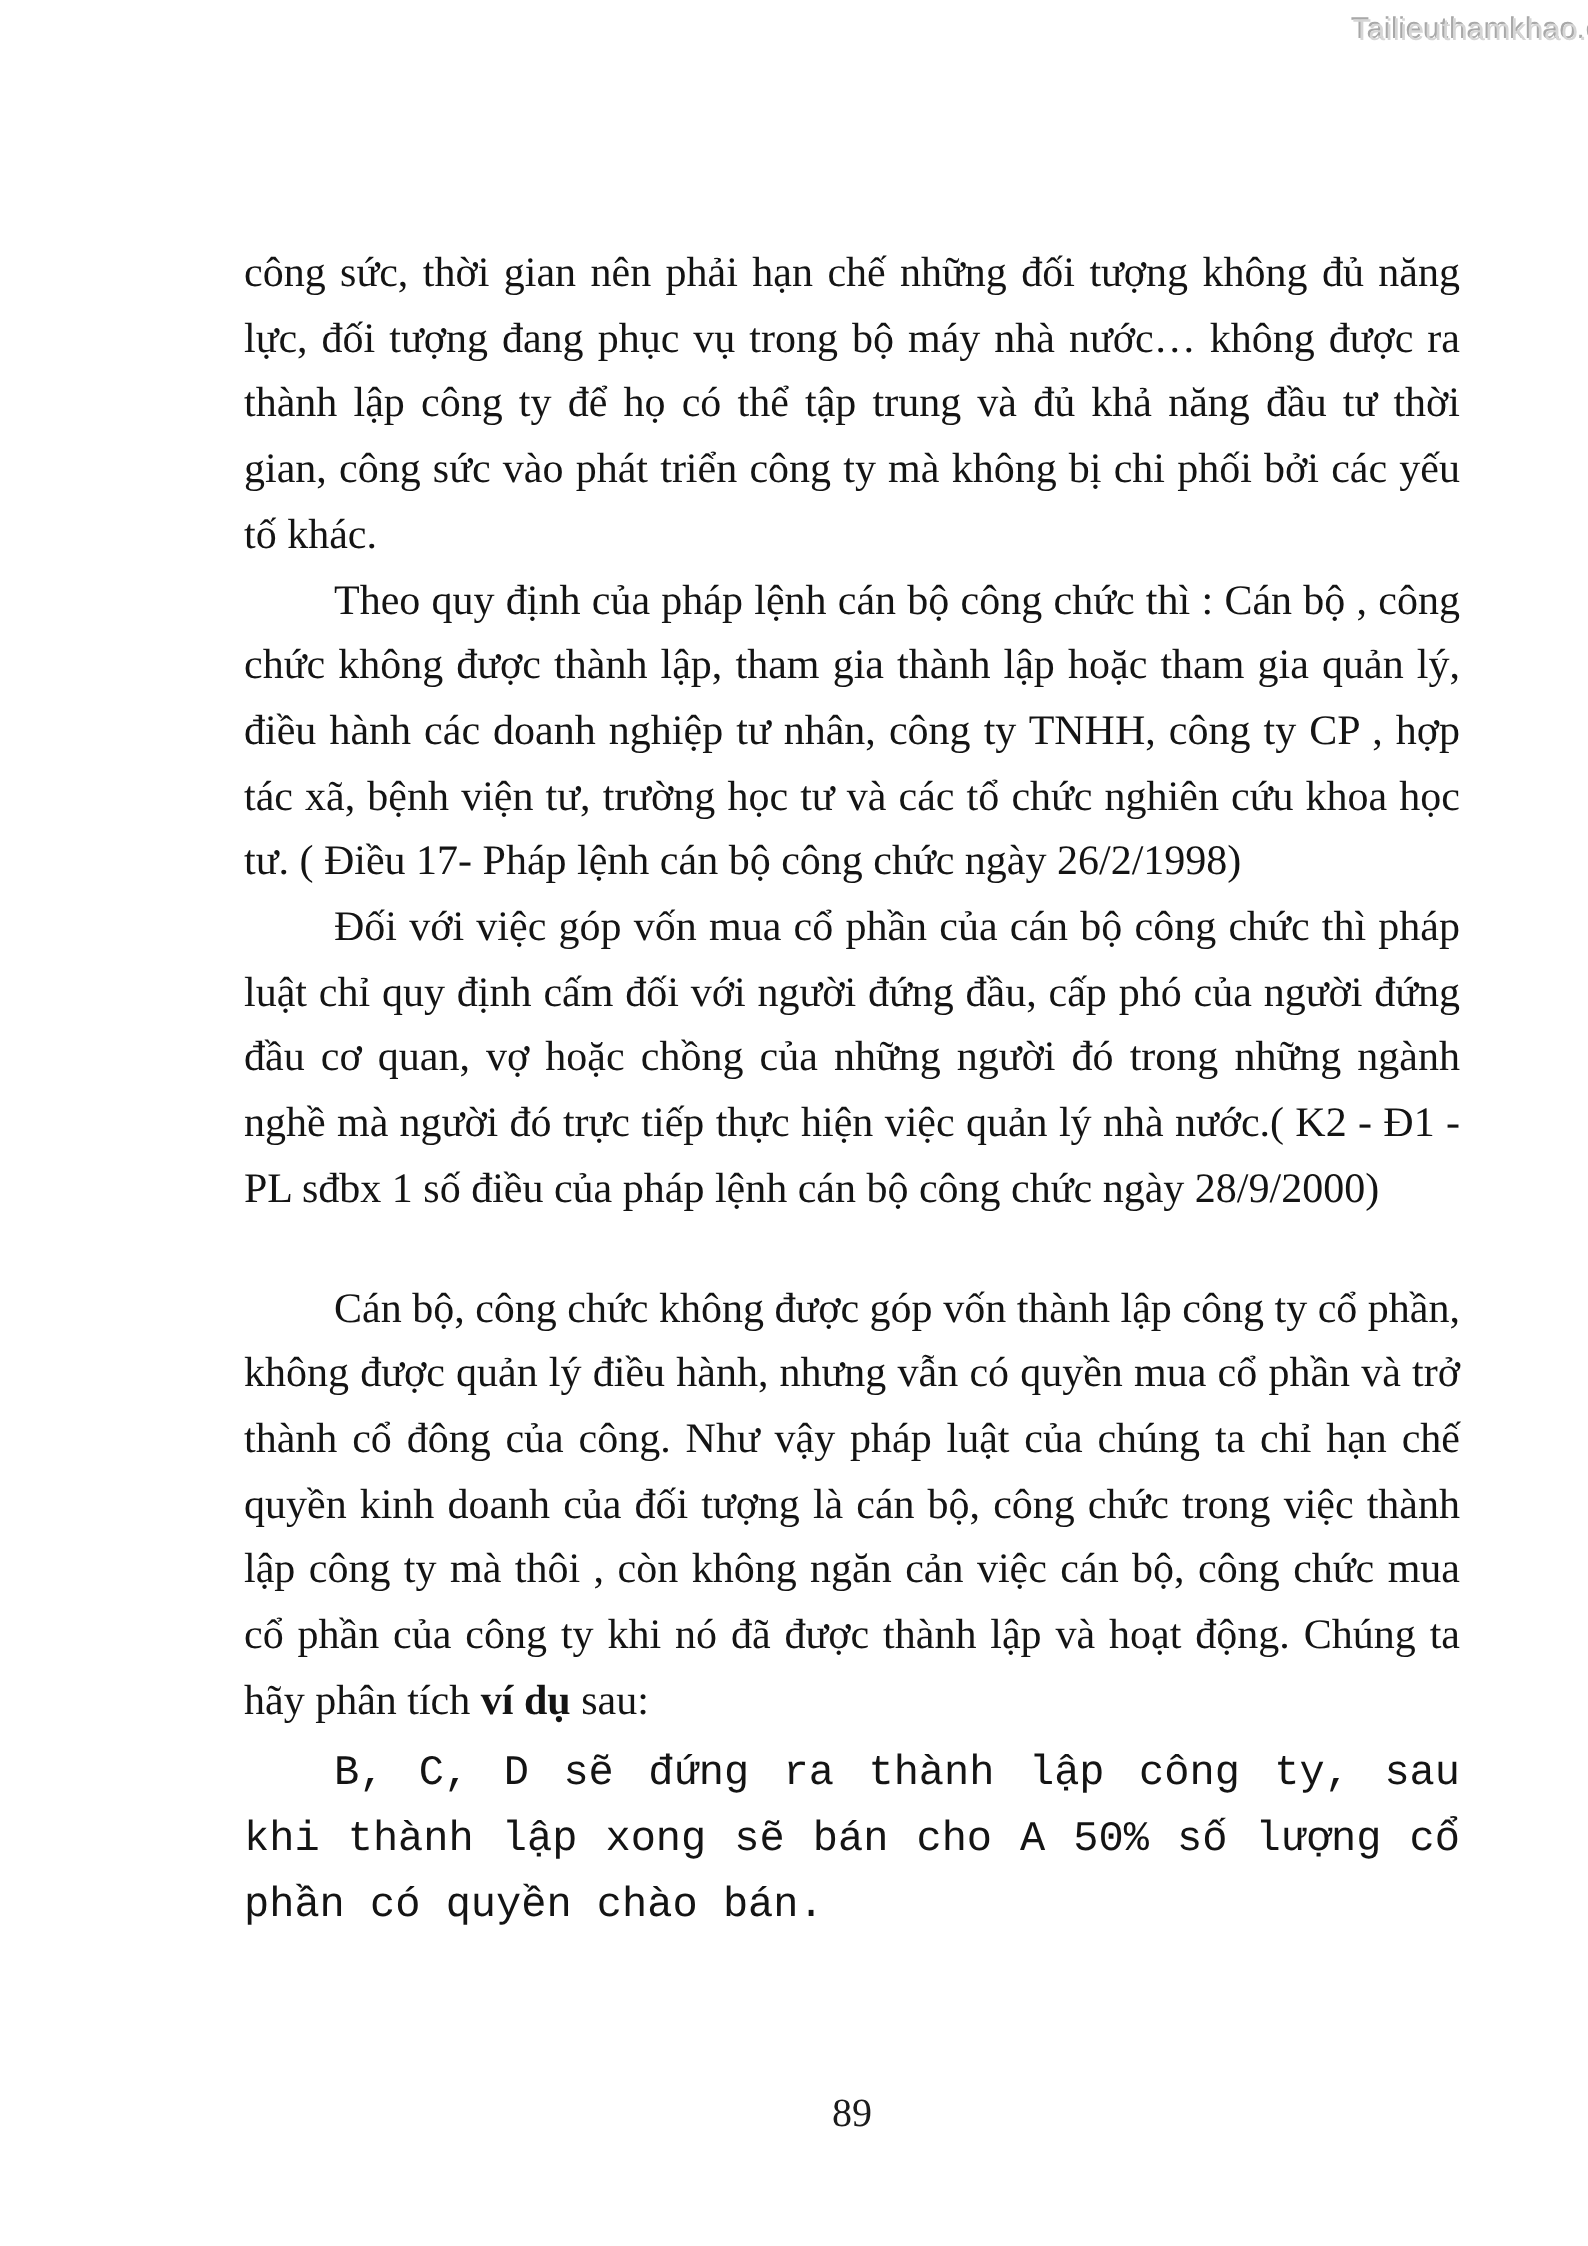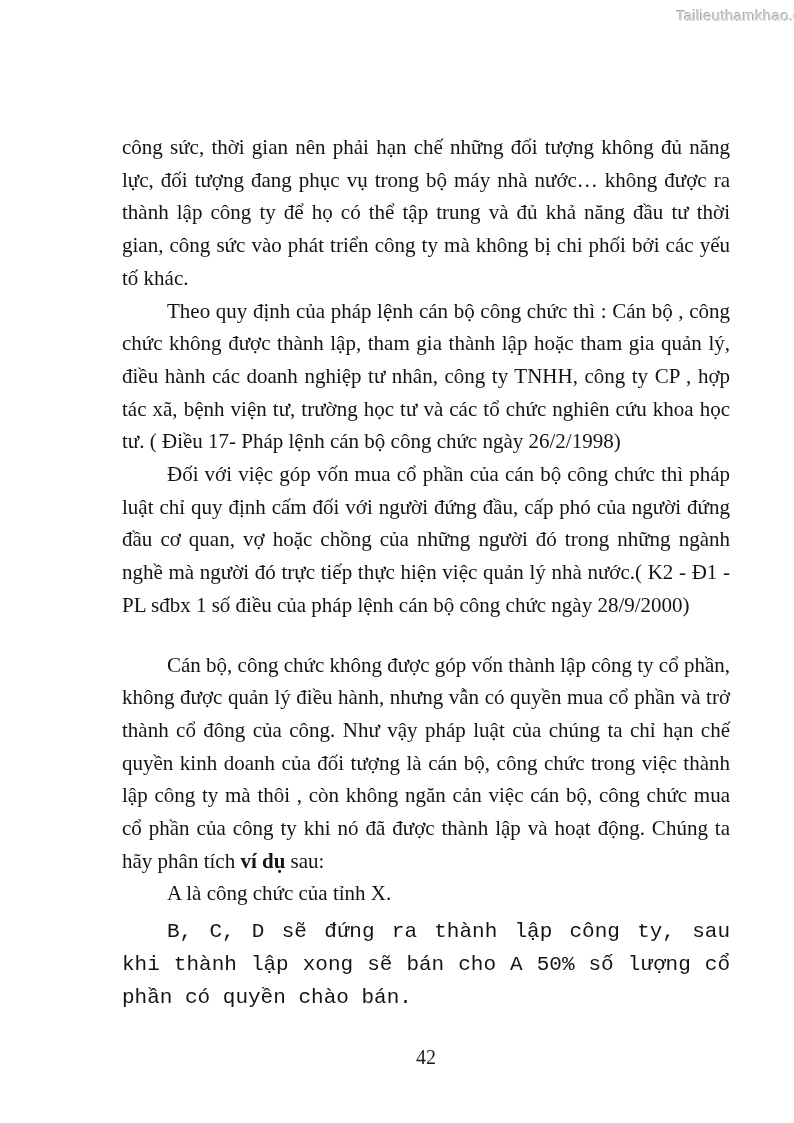--- a/index.html
+++ b/index.html
@@ -22,21 +22,21 @@
     right: 11px;
     font-family: "Liberation Sans", sans-serif;
     font-size: 15px;
     letter-spacing: 0.3px;
     color: #d6d6d6;
     text-shadow: -1px -1px 0 #a8a8a8, 1px 1px 0 #ffffff;
   }
   .body-text {
     position: absolute;
     left: 122px;
-    top: 131px;
+    top: 120px;
     width: 608px;
     font-size: 21px;
     line-height: 32.7px;
     color: #141414;
     text-align: justify;
   }
   .body-text p {
     margin: 0;
     padding: 0;
   }
@@ -57,18 +57,17 @@
 <body>
 
 <div class="page">
   <div class="watermark">Tailieuthamkhao.com</div>
 
   <div class="body-text" id="paragraphs">
       <p><span>công sức, thời gian nên phải hạn chế những đối tượng không đủ năng lực, đối tượng đang phục vụ trong bộ máy nhà nước… không được ra thành lập công ty để họ có thể tập trung và đủ khả năng đầu tư thời gian, công sức vào  phát triển công ty mà không bị chi phối bởi các yếu tố khác.</span></p>
       <p class="indent"><span>Theo quy định của pháp lệnh cán bộ công chức thì : Cán bộ , công chức không được thành lập, tham gia thành lập hoặc tham gia quản lý, điều hành các doanh nghiệp tư nhân, công ty TNHH, công ty CP , hợp tác xã, bệnh viện tư, trường học tư và các tổ chức nghiên cứu khoa học tư. ( Điều 17- Pháp lệnh cán bộ công chức ngày 26/2/1998)</span></p>
       <p class="indent"><span>Đối với việc góp vốn mua cổ phần của cán bộ công chức thì pháp luật chỉ quy định cấm đối với người đứng đầu, cấp phó của người đứng đầu cơ quan, vợ hoặc chồng của những người đó trong những ngành nghề mà người đó trực tiếp thực hiện việc quản lý nhà nước.( K2 - Đ1 - PL sđbx 1 số điều của pháp lệnh cán bộ công chức ngày 28/9/2000)</span></p>
       <p class="indent" style="margin-top: 27px;"><span>Cán bộ, công chức không được góp vốn thành lập công ty cổ phần, không được quản lý điều hành, nhưng vẫn có quyền mua cổ phần và trở thành cổ đông của công. Như vậy pháp luật của chúng ta chỉ hạn chế quyền kinh doanh của đối tượng là cán bộ, công chức trong việc thành lập công ty  mà thôi , còn không ngăn cản việc cán bộ, công chức mua cổ phần của công ty khi nó đã được thành lập và hoạt động. Chúng ta hãy phân tích </span><b>ví dụ</b><span> sau:</span></p>
-      <p class="indent"><span>A là công chức của tỉnh X.</span></p>
       <p class="indent" style="margin-top: 6px; font-family: Liberation Mono, monospace;"><span>B, C, D sẽ đứng ra thành lập công ty, sau khi thành lập xong sẽ bán cho A 50% số lượng cổ phần có quyền chào bán.</span></p>
     </div>
 
-  <div class="page-number">42</div>
+  <div class="page-number">89</div>
 </div>
 
 </body></html>

